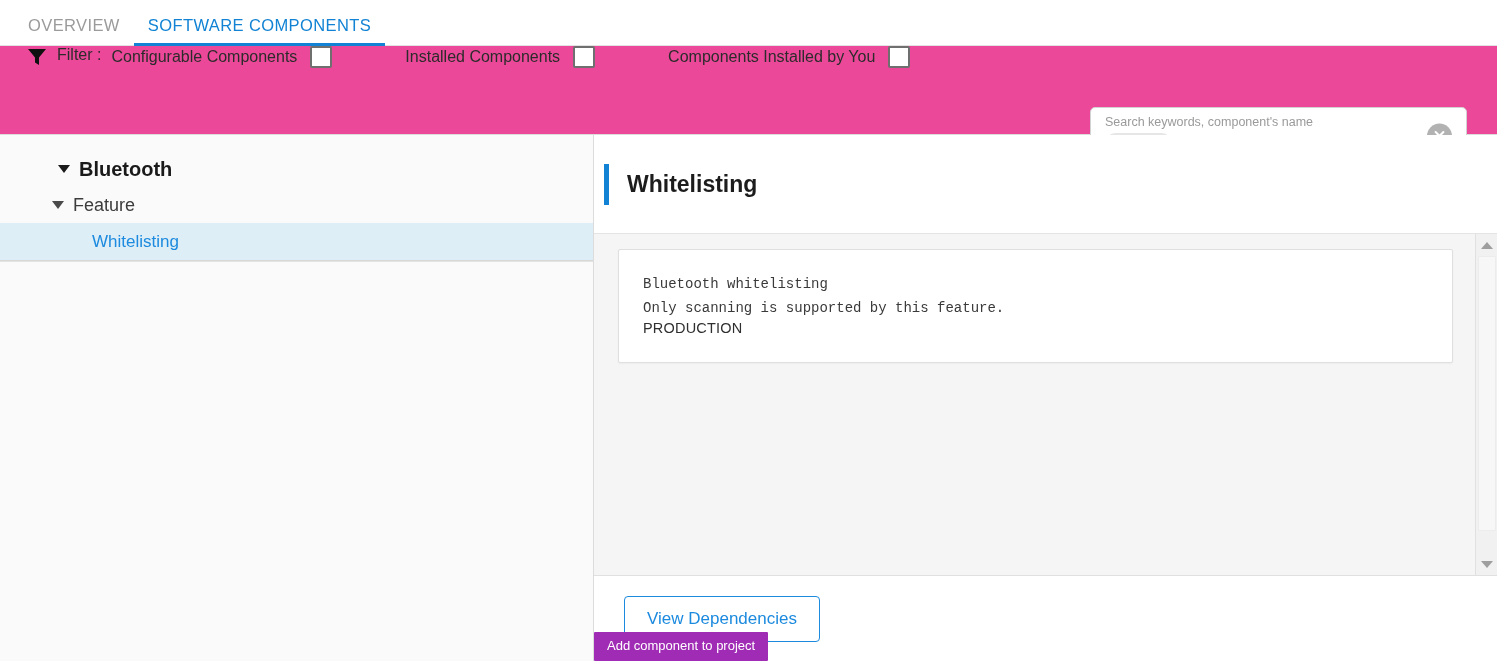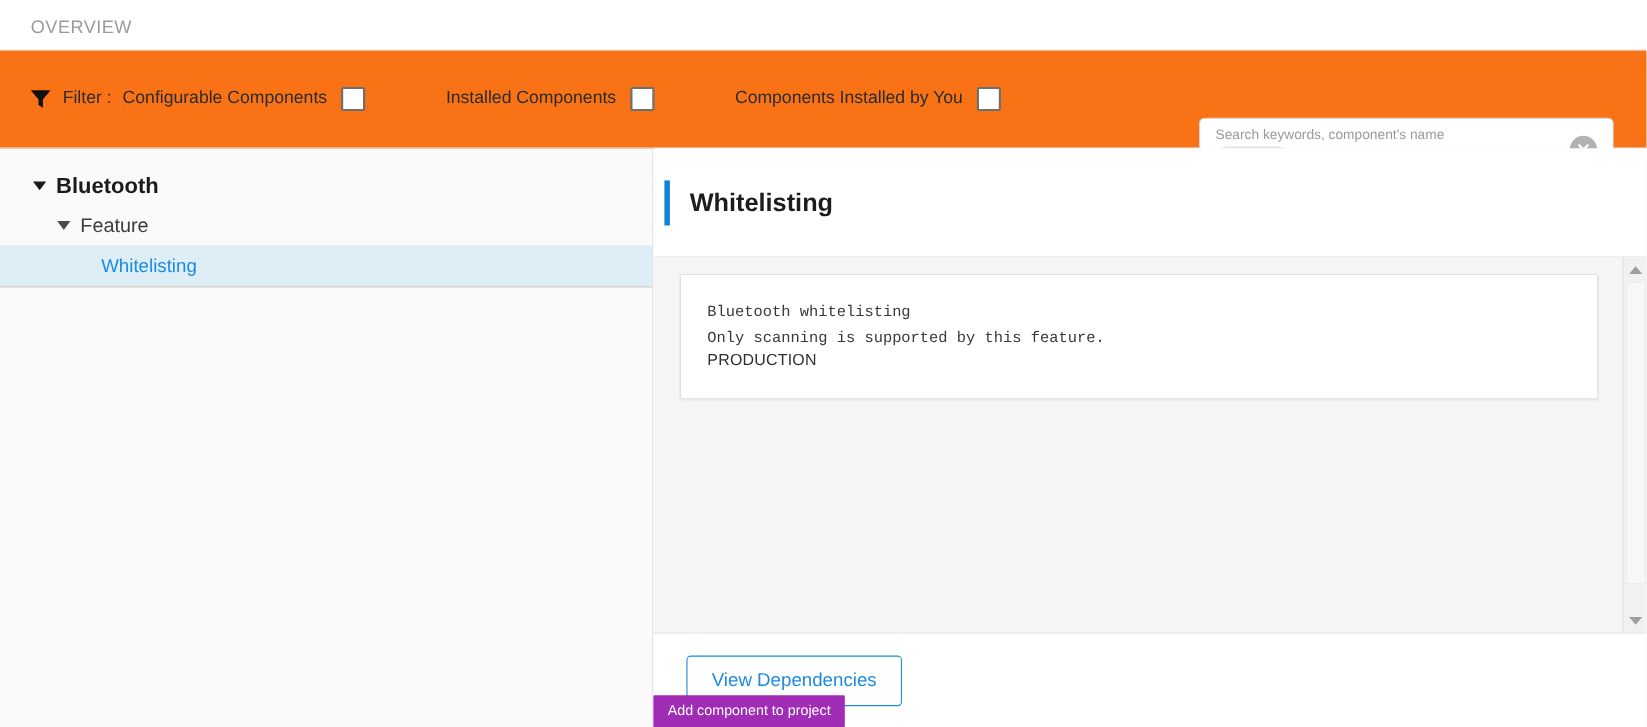--- a/index.html
+++ b/index.html
@@ -38,24 +38,24 @@
     content: "";
     position: absolute;
     left: 0; right: 0; bottom: 0;
     height: 3px;
     background: #1283d4;
   }
 
   
   .filterbar {
     height: 89px;
-    background: #f97316;
+    background: #ec4899;
     border-bottom: 1px solid #dcdcdc;
     display: flex;
-    align-items: center;
+    align-items: flex-start;
     padding: 0 18px 0 26px;
     position: relative;
   }
   .filter-icon { width: 22px; height: 22px; display:block; margin-right: 9px; flex:0 0 auto;}
   .filter-label {
     font-size: 16px; color: #2b2b2b; white-space: nowrap;
     margin-right: 10px;
   }
   .filter-group {
     display: flex; align-items: center; margin-right: 73px;
@@ -130,21 +130,21 @@
     overflow: hidden;
     flex: 0 0 auto;
     padding-top: 16px;
   }
   .tree-row {
     display: flex; align-items: center;
     height: 36px;
     cursor: pointer;
     white-space: nowrap;
   }
-  .tree-row.lvl0 { padding-left: 30px; }
+  .tree-row.lvl0 { padding-left: 18px; margin-left: 40px; }
   .tree-row.lvl1 { padding-left: 52px; }
   .tree-row.lvl2 { padding-left: 92px; }
   .caret {
     width: 0; height: 0;
     border-left: 6px solid transparent;
     border-right: 6px solid transparent;
     border-top: 8px solid #1a1a1a;
     margin-right: 9px;
     flex: 0 0 auto;
   }
@@ -301,20 +301,21 @@
     font-family: "Liberation Sans", sans-serif;
   }
 </style>
 </head>
 <body>
 
 <div class="app">
 
   <div class="tabbar">
     <button class="tab">OVERVIEW</button>
+    <button class="tab active">SOFTWARE COMPONENTS</button>
   </div>
 
   <div class="filterbar">
 
     <svg class="filter-icon" viewBox="0 0 22 22">
       <path d="M2 3 H20 L13 11.5 V19 L9 16.5 V11.5 Z" fill="#101010"></path>
     </svg>
 
     <span class="filter-label">Filter :</span>
 

